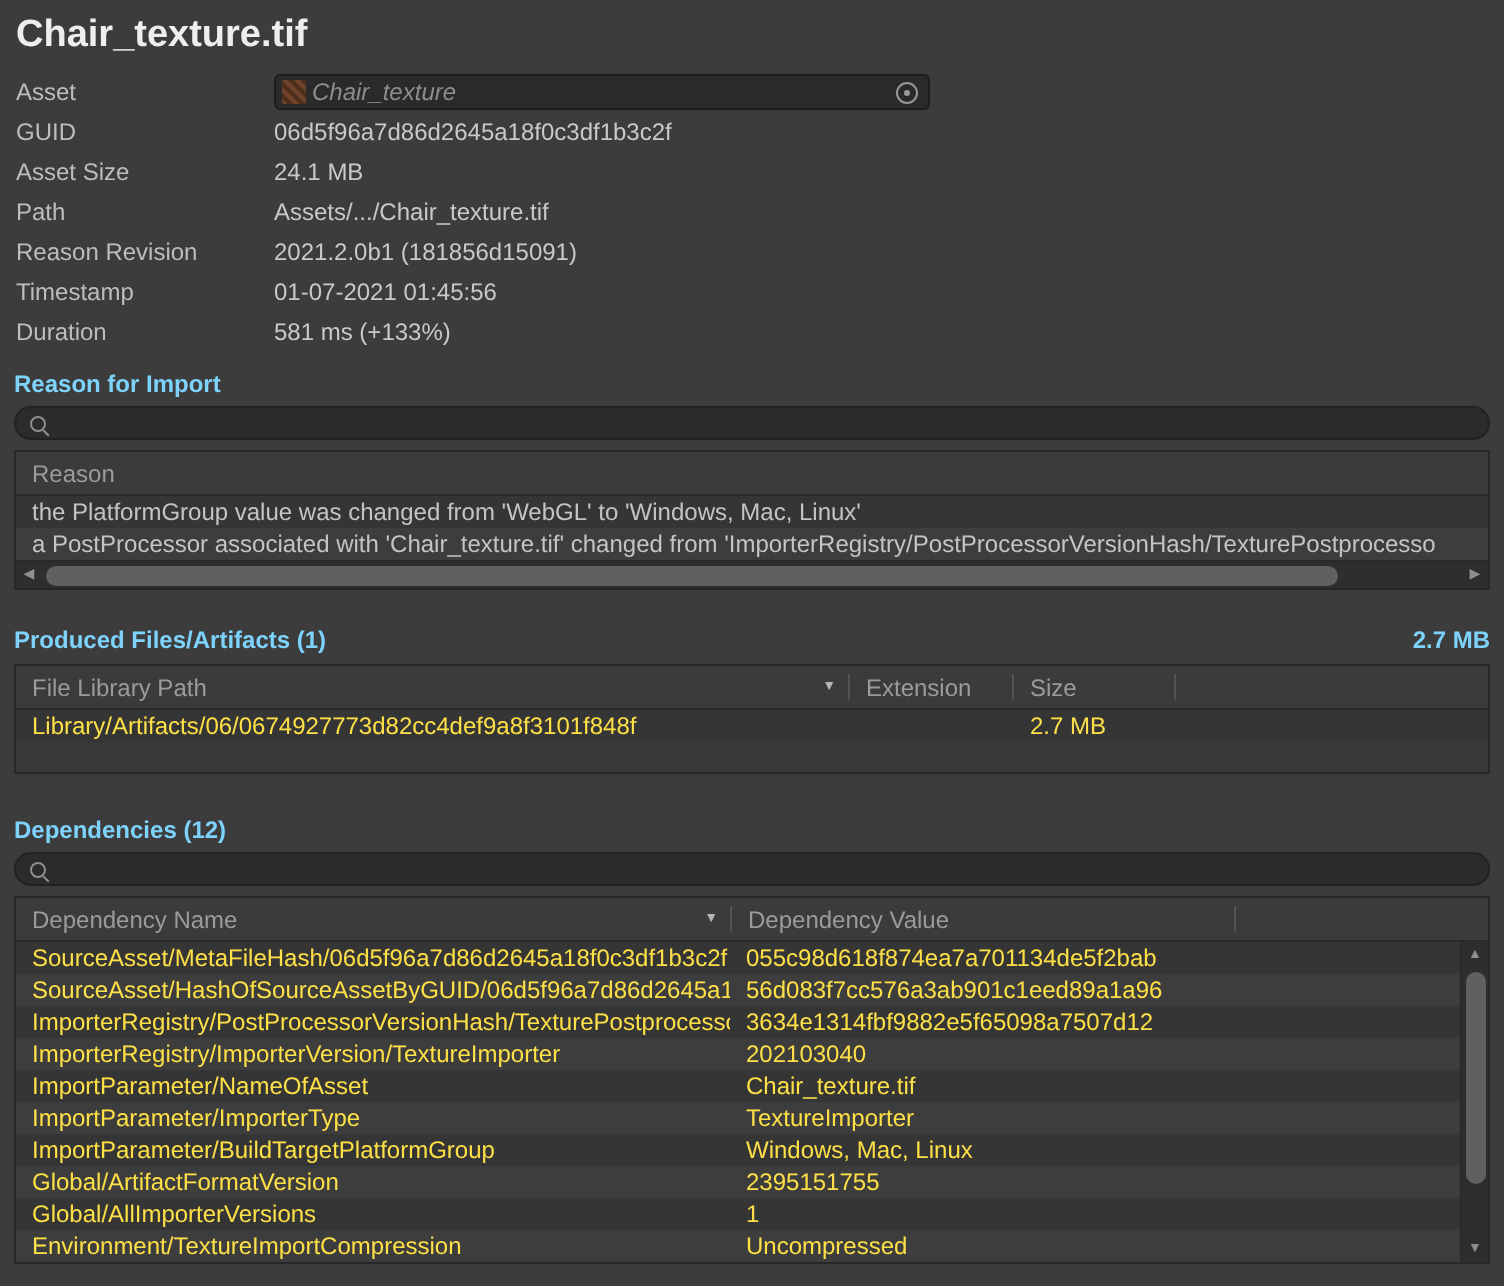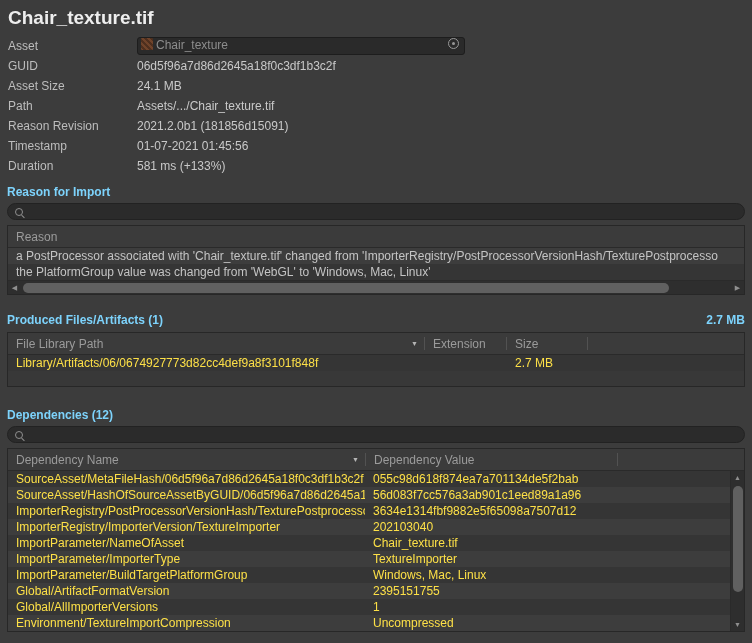--- a/index.html
+++ b/index.html
@@ -18,21 +18,21 @@
   .page-title { font-size:19px; font-weight:bold; color:#eeeeee; line-height:22px; margin:1px 0 7px 1px; }
 
   
   .info-row { display:flex; align-items:center; height:20px; padding-left:1px; }
   .info-label { width:129px; color:#bdbdbd; flex:none; }
   .info-value { color:#c9c9c9; white-space:nowrap; }
 
   .asset-field {
     width:328px; height:18px; background:#2a2a2a;
     border:1px solid #1d1d1d; border-radius:3px;
-    display:flex; padding:0 5px 0 3px; position:relative;
+    display:flex; align-items:center; padding:0 5px 0 3px; position:relative;font-style:italic;
   }
   .tex-icon {
     width:12px; height:12px; margin-right:3px; flex:none;
     background:
       linear-gradient(45deg,#6f432a 25%,#4e2f1e 25%,#4e2f1e 50%,#6f432a 50%,#6f432a 75%,#4e2f1e 75%);
     background-size:6px 6px;
     border-radius:1px;
   }
   .asset-text { color:#8d8d8d; flex:1; white-space:nowrap; overflow:hidden; }
   .picker-icon {
@@ -159,25 +159,25 @@
     <span class="mag-icon"></span>
     <input class="search-input" type="text" style="">
   </div>
 
   <div class="table">
     <div class="thead">
       <div class="hcell" style="flex:1 1 auto;">
         <span>Reason</span>
       </div>
     </div>
+    <div class="trow row-dark">
+      <span class="reason-row">the PlatformGroup value was changed from 'WebGL' to 'Windows, Mac, Linux'</span>
+    </div>
     <div class="trow row-light">
       <span class="reason-row">a PostProcessor associated with 'Chair_texture.tif' changed from 'ImporterRegistry/PostProcessorVersionHash/TexturePostprocesso</span>
-    </div>
-    <div class="trow row-dark">
-      <span class="reason-row">the PlatformGroup value was changed from 'WebGL' to 'Windows, Mac, Linux'</span>
     </div>
     <div class="hscroll">
       <span class="scroll-arrow">◀</span>
       <span class="hs-track">
         <span class="hs-thumb"></span>
       </span>
       <span class="scroll-arrow">▶</span>
     </div>
   </div>
 

